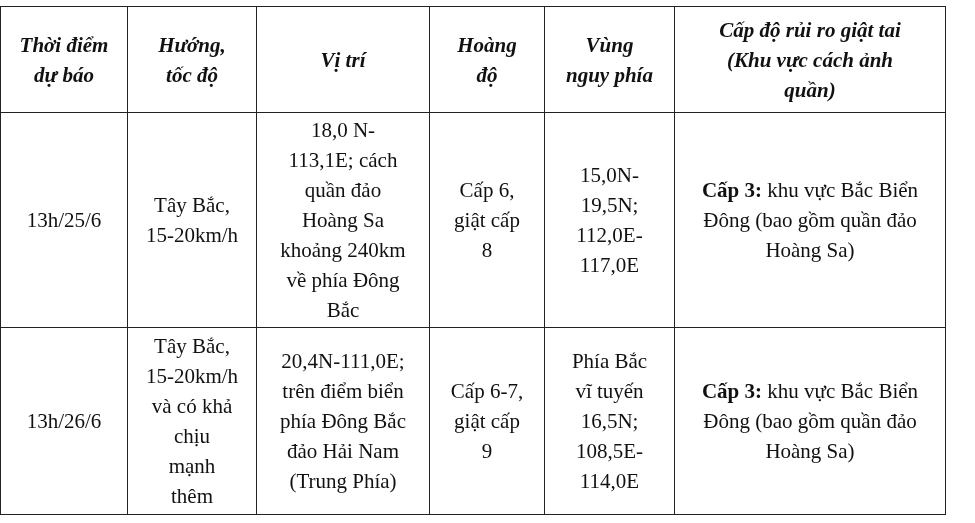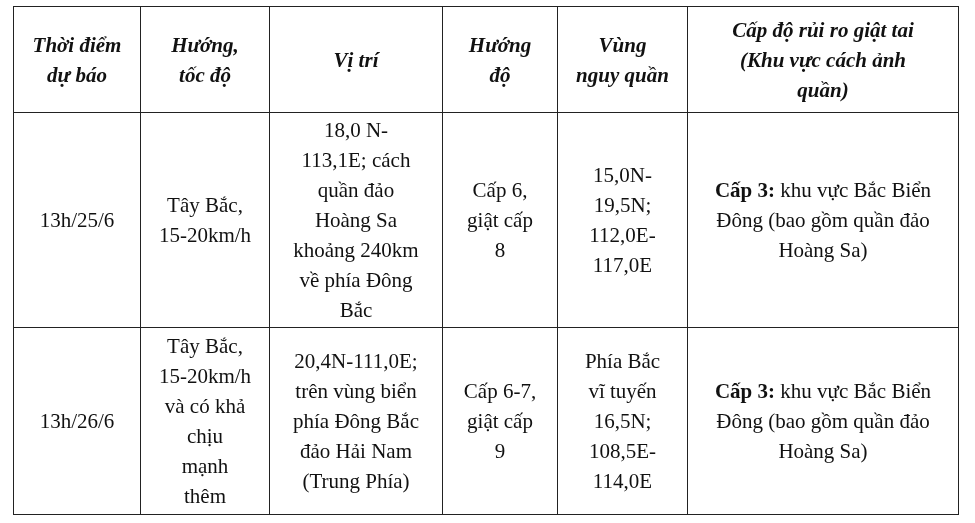--- a/index.html
+++ b/index.html
@@ -1,19 +1,19 @@
 <!DOCTYPE html>
 <html><head>
 <meta charset="utf-8">
 <style>
   html, body { margin:0; padding:0; background:#ffffff; }
   body { width:975px; height:523px; position:relative; overflow:hidden;
          font-family:"Liberation Serif", "DejaVu Serif", serif; color:#111; }
   table.forecast {
-    position:absolute; left:13px; top:6px;
+    position:absolute; left:0; top:6px;
     width:945px; height:508px;
     border-collapse:collapse; table-layout:fixed;
   }
   table.forecast td, table.forecast th {
     border:1.5px solid #222;
     text-align:center; vertical-align:middle;
     padding:0 6px; font-size:21px; line-height:30px;
   }
   table.forecast th { font-weight:bold; font-style:italic; }
   tr.head { height:106px; }
@@ -42,26 +42,26 @@
       <span class="ln">dự báo</span>
     </th>
     <th>
       <span class="ln">Hướng,</span>
       <span class="ln">tốc độ</span>
     </th>
     <th>
       <span class="ln">Vị trí</span>
     </th>
     <th>
-      <span class="ln">Hướng</span>
+      <span class="ln">Hoàng</span>
       <span class="ln">độ</span>
     </th>
     <th>
       <span class="ln">Vùng</span>
-      <span class="ln">nguy quần</span>
+      <span class="ln">nguy phía</span>
     </th>
     <th>
       <span class="ln">Cấp độ rủi ro giật tai</span>
       <span class="ln">(Khu vực cách ảnh</span>
       <span class="ln">quần)</span>
     </th>
   </tr>
 
   <tr class="row1">
     <td>13h/25/6</td>
@@ -97,21 +97,21 @@
     <td>
       <span class="ln">Tây Bắc,</span>
       <span class="ln">15-20km/h</span>
       <span class="ln">và có khả</span>
       <span class="ln">chịu</span>
       <span class="ln">mạnh</span>
       <span class="ln">thêm</span>
     </td>
     <td>
       <span class="ln">20,4N-111,0E;</span>
-      <span class="ln">trên vùng biển</span>
+      <span class="ln">trên điểm biển</span>
       <span class="ln">phía Đông Bắc</span>
       <span class="ln">đảo Hải Nam</span>
       <span class="ln">(Trung Phía)</span>
     </td>
     <td>
       <span class="ln">Cấp 6-7,</span>
       <span class="ln">giật cấp</span>
       <span class="ln">9</span>
     </td>
     <td>

